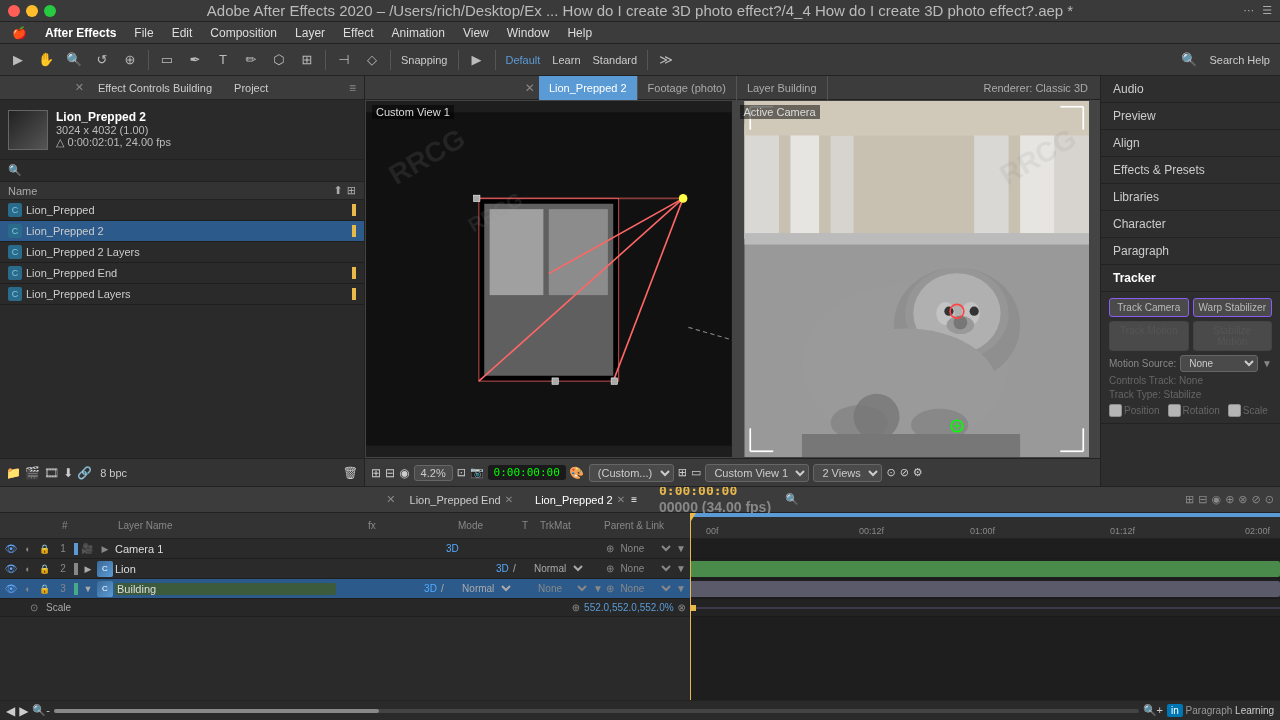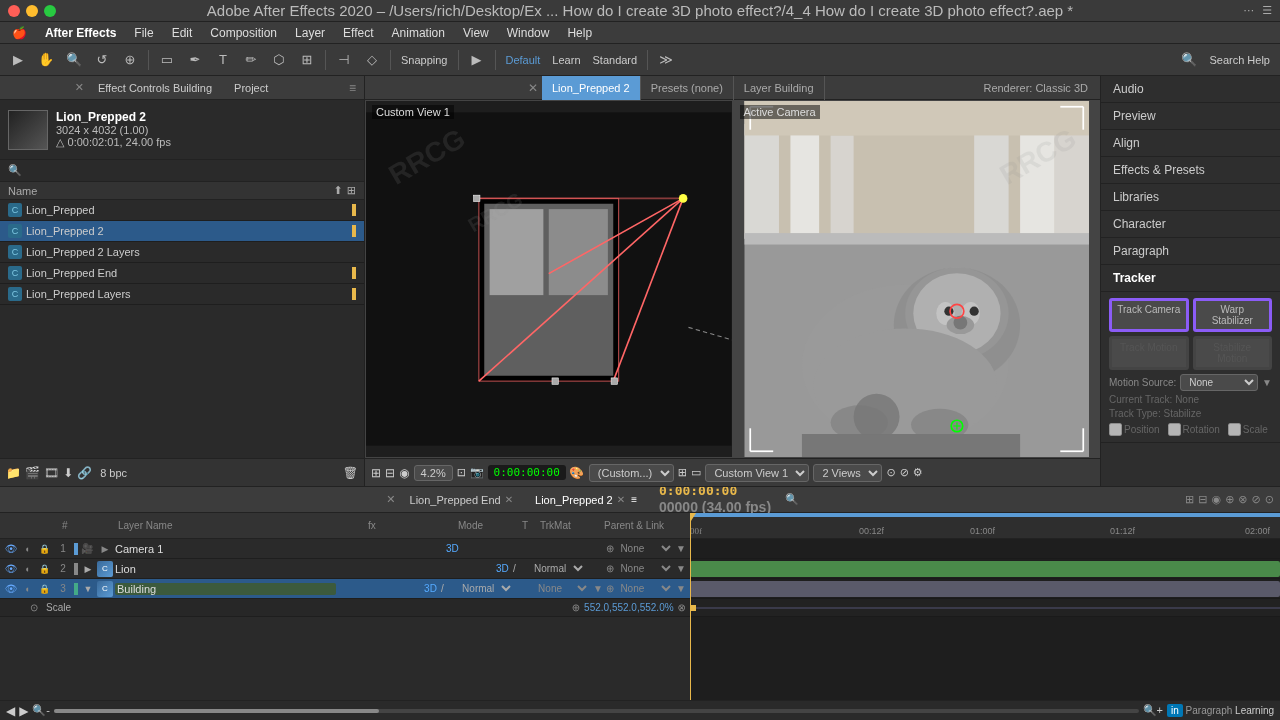--- a/index.html
+++ b/index.html
@@ -332,21 +332,21 @@
       border-bottom: 1px solid #222;
     }
     .tracker-btn-row {
       display: grid;
       grid-template-columns: 1fr 1fr;
       gap: 4px;
       margin-bottom: 4px;
     }
     .tracker-btn {
       background: #4a4a4a;
-      border: 3px solid #8b5cf6;
+      border: 1px solid #8b5cf6;
       color: #bbb;
       font-size: 10px;
       padding: 3px 4px;
       border-radius: 3px;
       cursor: pointer;
       text-align: center;
     }
     .tracker-btn.disabled { color: #555; border-color: #444; cursor: default; }
     .motion-source-row {
       display: flex;
@@ -689,21 +689,21 @@
         <span class="toolbar-label">8 bpc</span>
         <span style="font-size:12px; margin-left:auto;">🗑</span>
       </div>
     </div>
 
     <div class="viewport-area">
 
       <div class="viewport-tabs">
         <span class="panel-close" style="margin-right:4px;">✕</span>
         <div class="viewport-tab active">Lion_Prepped 2</div>
-        <div class="viewport-tab">Presets (none)</div>
+        <div class="viewport-tab">Footage (photo)</div>
         <div class="viewport-tab">Layer Building</div>
         <div class="renderer-label">Renderer: Classic 3D</div>
       </div>
 
       <div class="viewports-container">
 
         <div class="viewport-left" style="position:relative;">
           <div class="viewport-label">Custom View 1</div>
 
           <div class="watermark" style="top:40px; left:20px;">RRCG</div>
@@ -851,21 +851,21 @@
           <div class="tracker-btn disabled">Stabilize Motion</div>
         </div>
         <div class="motion-source-row">
           <span>Motion Source:</span>
           <select class="motion-source-dropdown">
             <option>None</option>
           </select>
           <span>▼</span>
         </div>
         <div class="current-track-row">
-          <span>Current Track:</span>
+          <span>Controls Track:</span>
           <span>None</span>
         </div>
         <div class="current-track-row">
           <span>Track Type:</span>
           <span>Stabilize</span>
         </div>
         <div class="checkbox-row">
           <label style="display:flex;align-items:center;gap:2px;">
             <input type="checkbox" disabled="" style="">
             <span>Position</span>
@@ -1022,21 +1022,21 @@
             <span style="font-size:10px;color:#888;margin-right:4px;">⊕</span>
             <span class="scale-value">552.0,552.0,552.0%</span>
             <span style="font-size:10px;color:#888;margin-left:4px;">⊗</span>
           </div>
         </div>
 
         <div class="timeline-tracks">
 
           <div class="time-ruler" style="position:relative;height:26px;">
             <div style="position:absolute;top:0;left:0;height:4px;background:#5b9bd5;width:100%;"></div>
-            <div class="time-marker" style="left:0px;font-family:Liberation Serif, serif;">00f</div>
+            <div class="time-marker" style="left:16px;">00f</div>
             <div class="time-marker" style="left:140px;margin-left:29px;">00:12f</div>
             <div class="time-marker" style="left:280px;">01:00f</div>
             <div class="time-marker" style="left:420px;">01:12f</div>
             <div class="time-marker" style="left:555px;">02:00f</div>
 
             <div style="position:absolute;top:0;left:0;width:1px;height:100%;background:#e8b84b;z-index:10;"></div>
             <div style="position:absolute;top:0;left:-4px;width:0;height:0;border-left:5px solid transparent;border-right:5px solid transparent;border-top:8px solid #e8b84b;"></div>
           </div>
 
           <div class="track-row" style="height:20px;border-bottom:1px solid #1a1a1a;">

